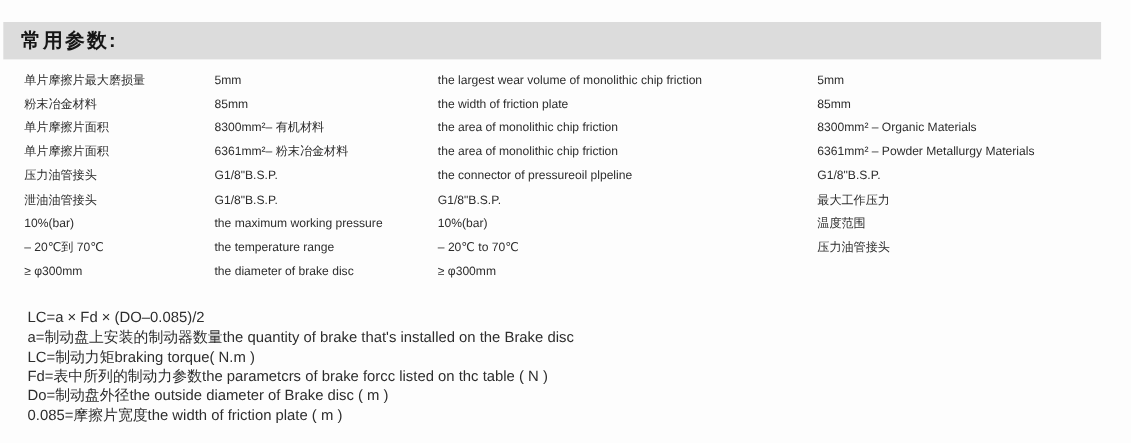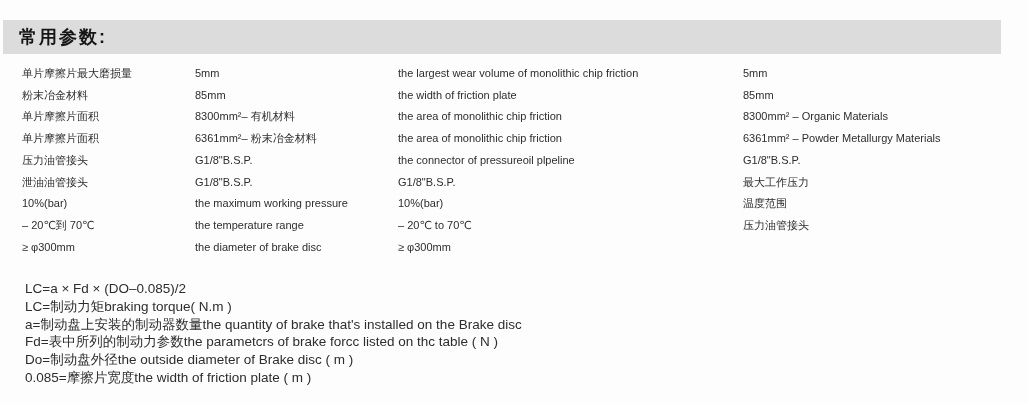--- a/index.html
+++ b/index.html
@@ -107,20 +107,20 @@
     <div class="cell">– 20℃ to 70℃</div>
 
     <div class="cell">压力油管接头</div>
     <div class="cell">≥ φ300mm</div>
     <div class="cell">the diameter of brake disc</div>
     <div class="cell">≥ φ300mm</div>
   </div>
 
   <div class="notes">
     <div class="note-line">LC=a × Fd × (DO–0.085)/2</div>
+    <div class="note-line">a=制动盘上安装的制动器数量the quantity of brake that's installed on the Brake disc</div>
     <div class="note-line">LC=制动力矩braking torque( N.m )</div>
-    <div class="note-line">a=制动盘上安装的制动器数量the quantity of brake that's installed on the Brake disc</div>
     <div class="note-line">Fd=表中所列的制动力参数the parametcrs of brake forcc listed on thc table ( N )</div>
     <div class="note-line">Do=制动盘外径the outside diameter of Brake disc ( m )</div>
     <div class="note-line">0.085=摩擦片宽度the width of friction plate ( m )</div>
   </div>
 
 </div>
 
 </body></html>

